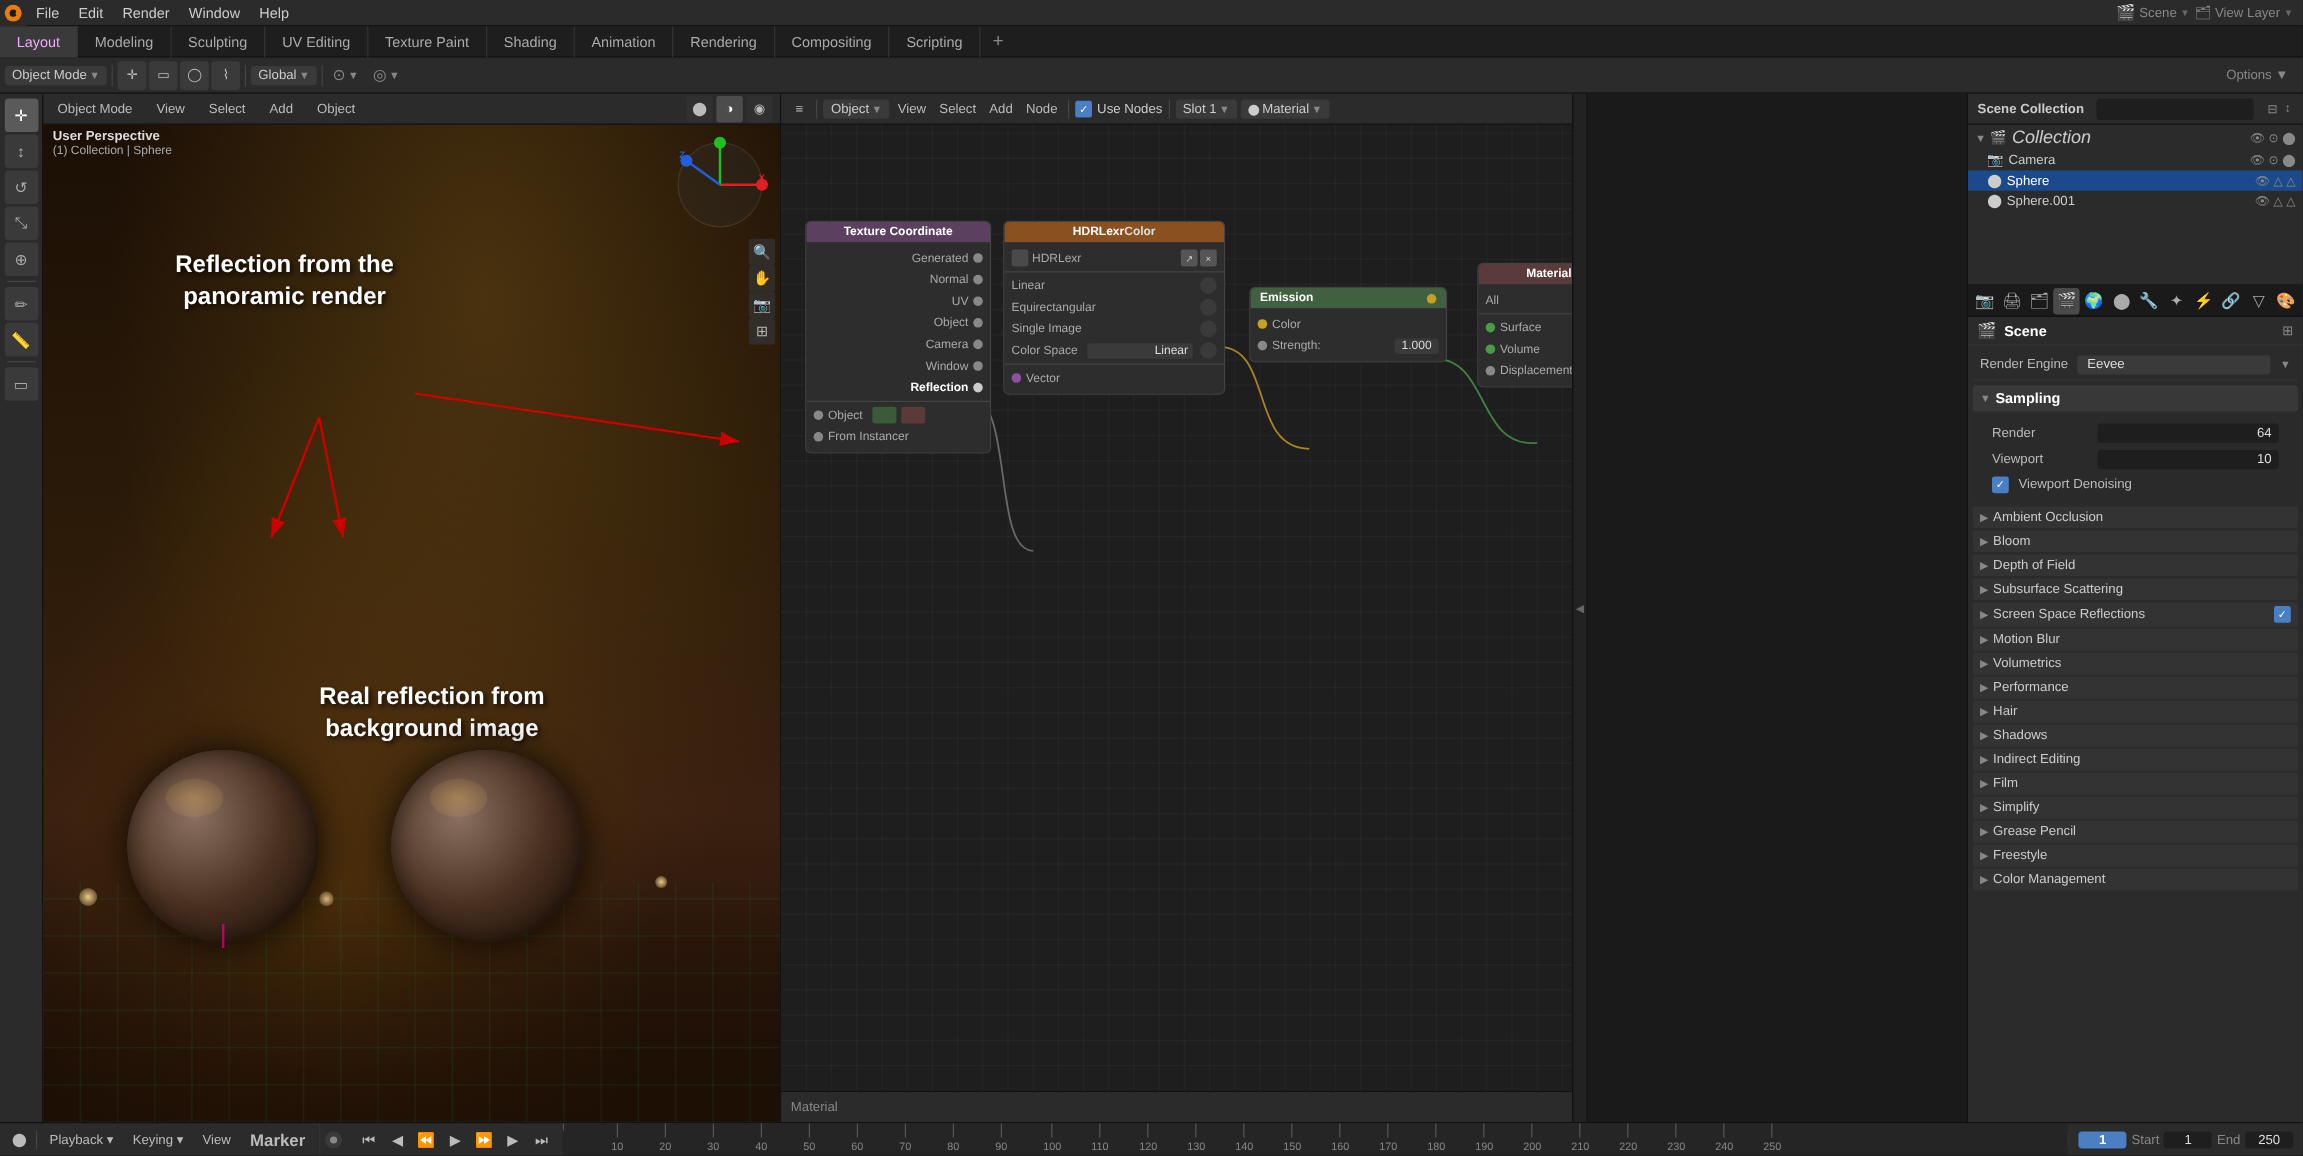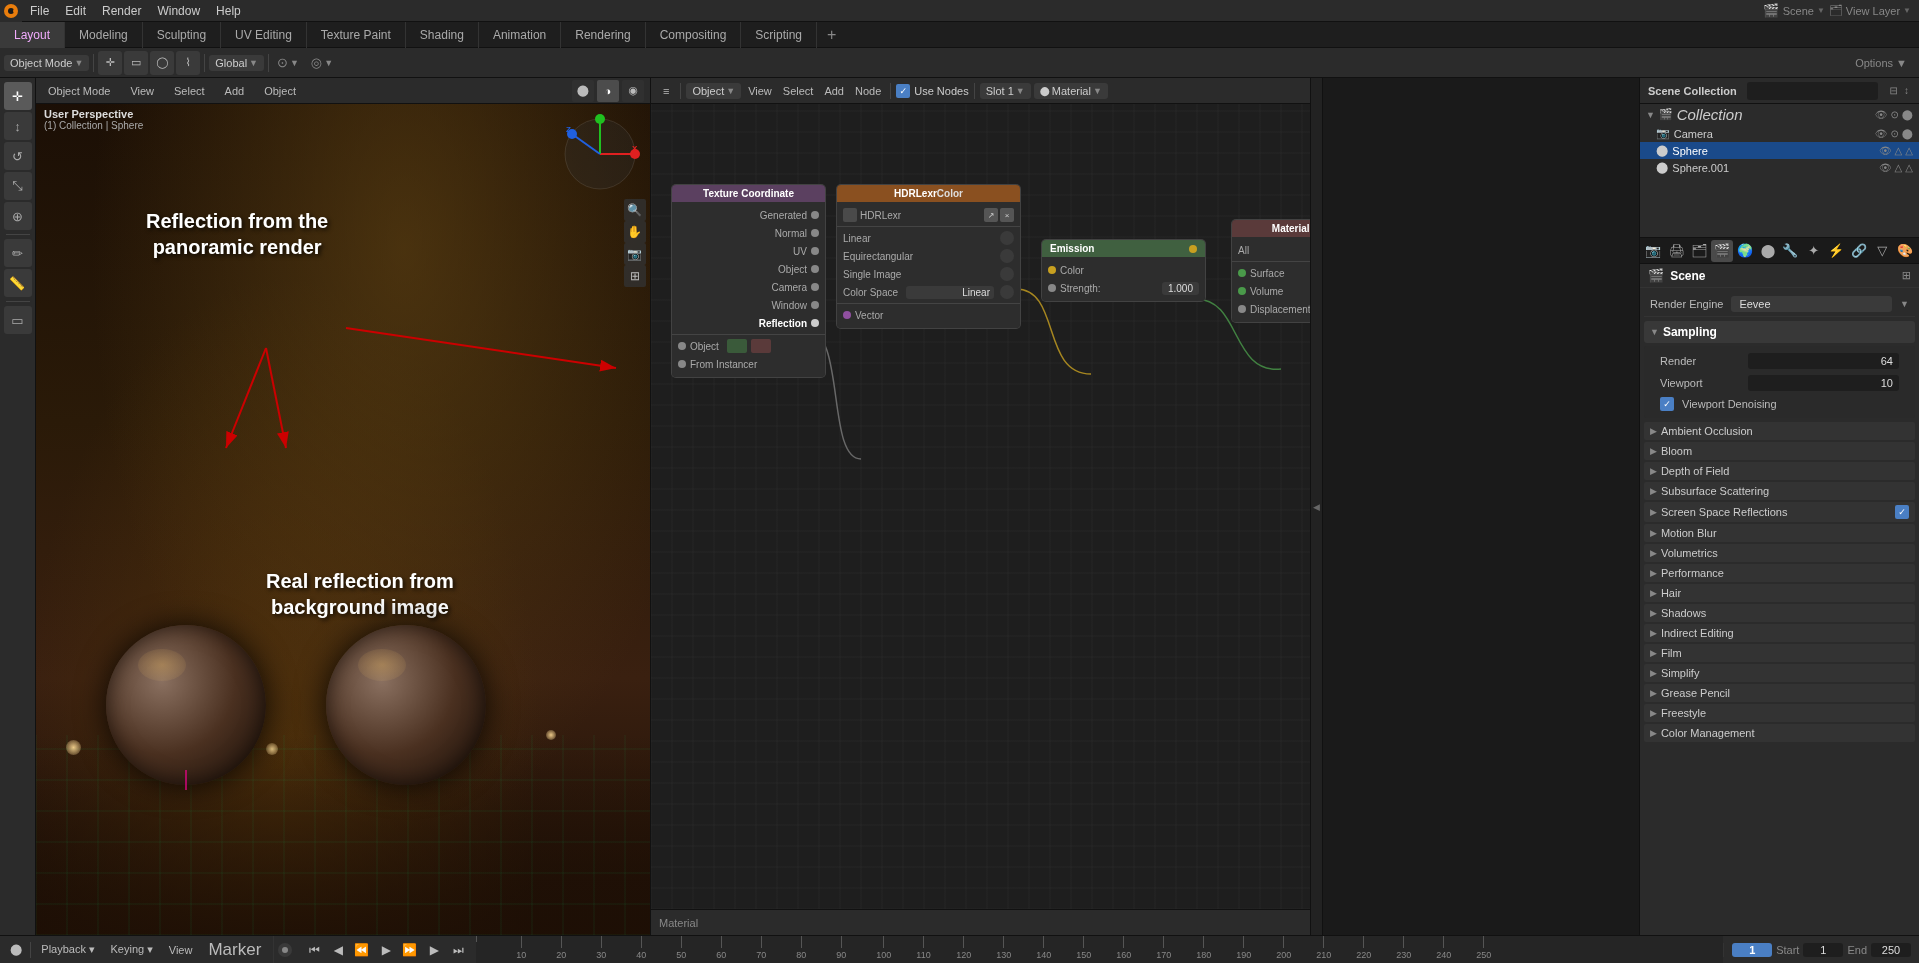--- a/index.html
+++ b/index.html
@@ -1241,21 +1241,21 @@
     <div style="width:1px;height:16px;background:#444;"></div>
     <div style="font-size:11px;color:#bbb;cursor:pointer;padding:2px 6px;">
       <span>Playback</span> ▾
     </div>
     <div style="font-size:11px;color:#bbb;cursor:pointer;padding:2px 6px;">
       <span>Keying</span> ▾
     </div>
     <div style="font-size:11px;color:#bbb;cursor:pointer;padding:2px 6px;">
       <span>View</span>
     </div>
-    <div style="font-size:17px;color:#bbb;cursor:pointer;padding:2px 6px;">
+    <div style="font-size:14px;color:#bbb;cursor:pointer;padding:2px 6px;font-weight:bold;">
       <span>Marker</span>
     </div>
   </div>
 
   <div style="width:14px;height:14px;background:#3a3a3a;border-radius:50%;margin:0 4px;display:flex;align-items:center;justify-content:center;">
     <div style="width:6px;height:6px;background:#888;border-radius:50%;"></div>
   </div>
 
   <div class="timeline-playback">
     <div class="play-btn">⏮</div>

